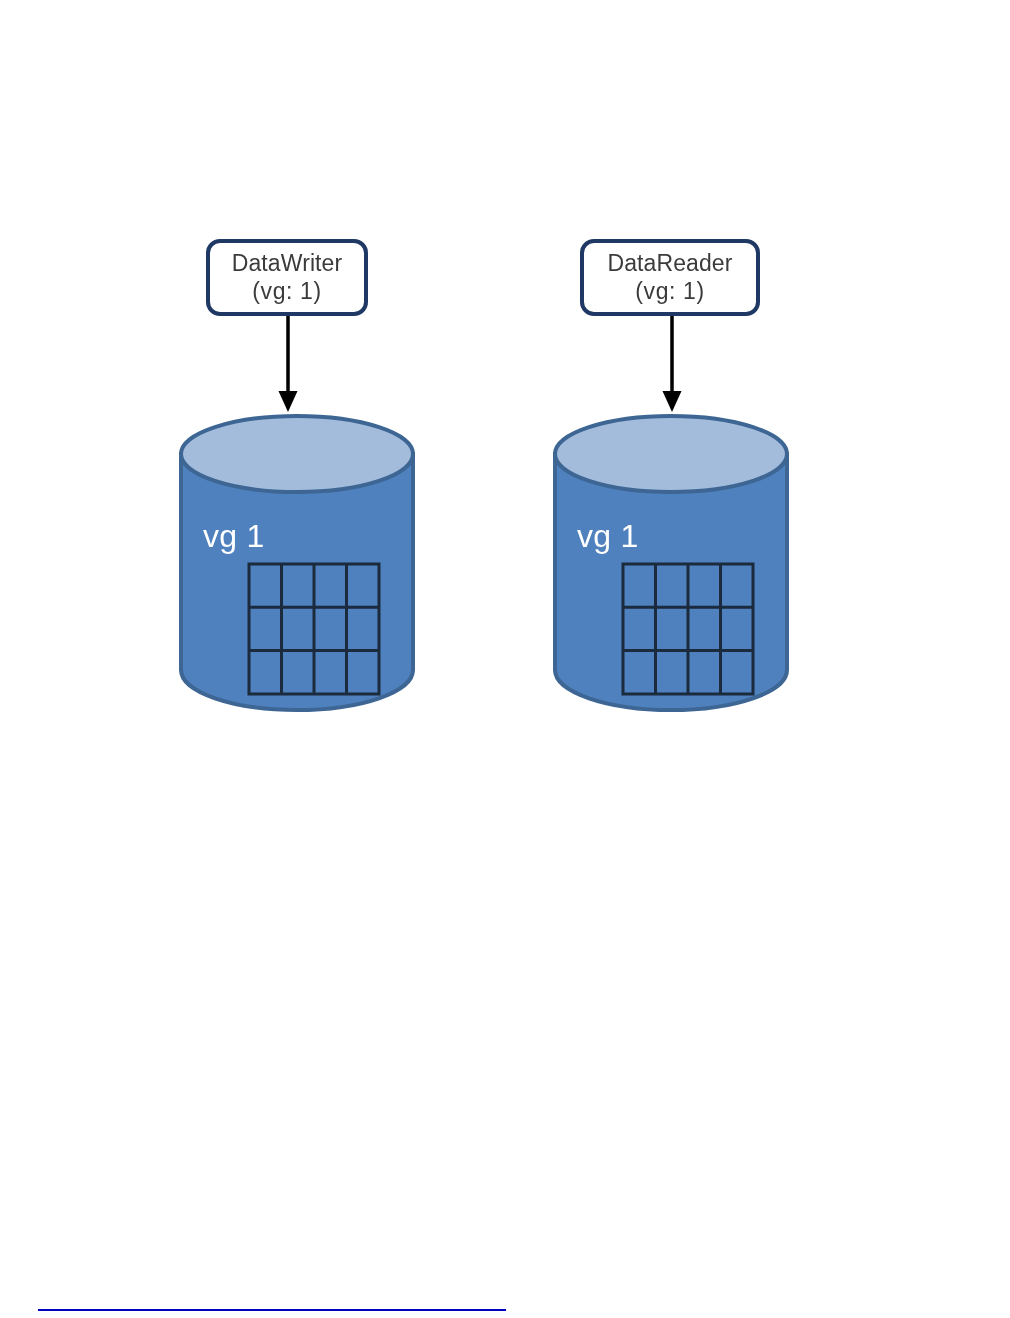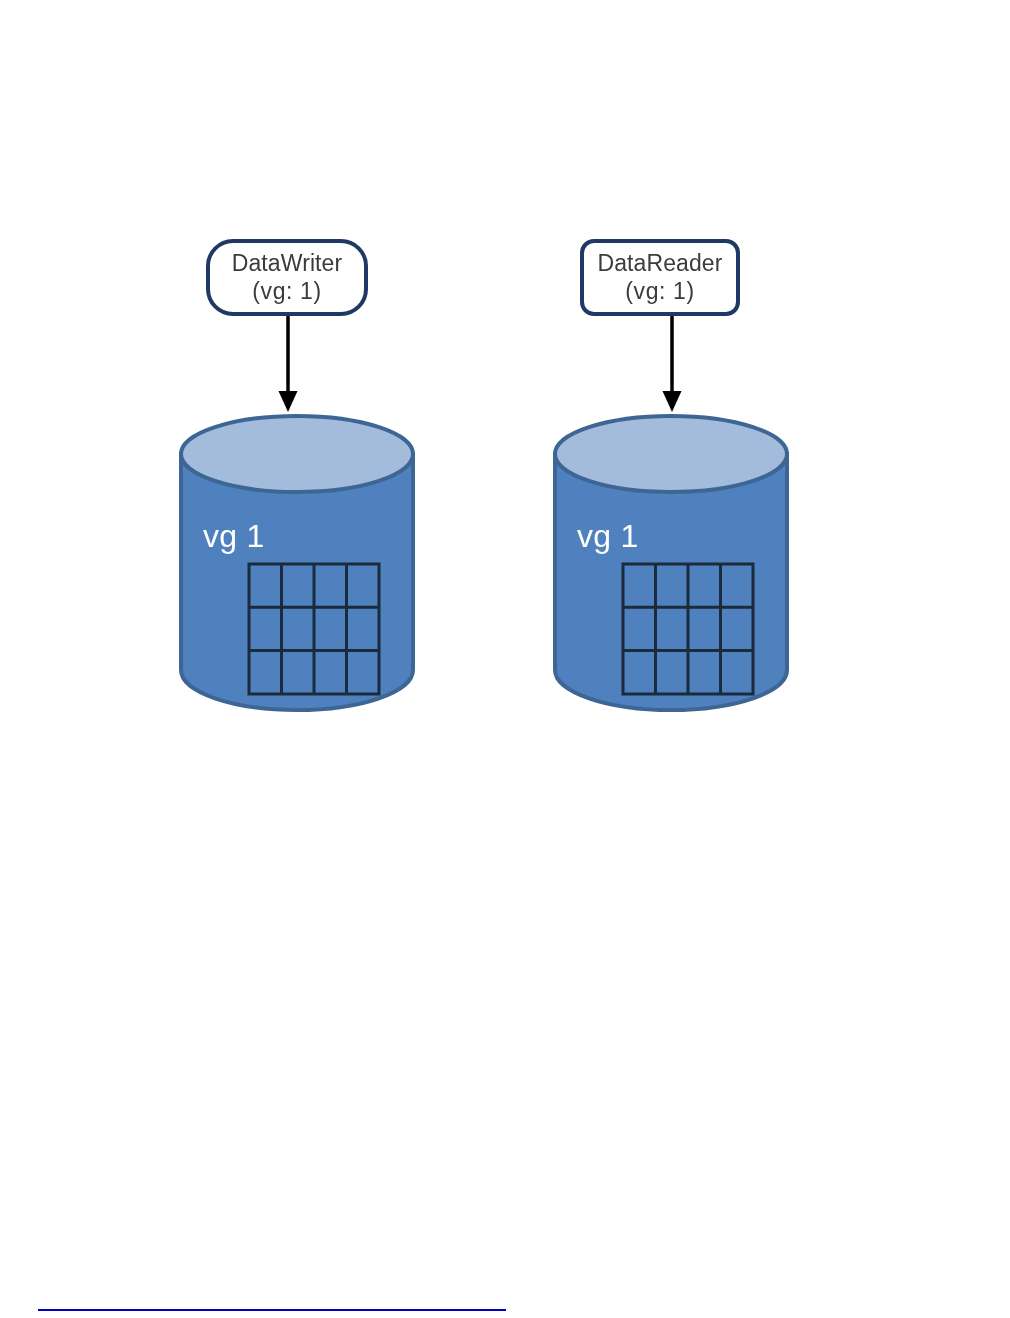--- a/index.html
+++ b/index.html
@@ -119,25 +119,25 @@
   <svg class="arrow-svg" id="arrow-0" width="28" height="96" viewBox="0 0 28 96" style="left: 274px; top: 316px;">
     <line x1="14" y1="0" x2="14" y2="76" stroke="#000000" stroke-width="3.5"></line>
     <path d="M14,96 L4.5,75 L23.5,75 Z" fill="#000000"></path>
   </svg>
 
   <svg class="arrow-svg" id="arrow-1" width="28" height="96" viewBox="0 0 28 96" style="left: 658px; top: 316px;">
     <line x1="14" y1="0" x2="14" y2="76" stroke="#000000" stroke-width="3.5"></line>
     <path d="M14,96 L4.5,75 L23.5,75 Z" fill="#000000"></path>
   </svg>
 
-  <div class="node-box" id="node-0" style="left: 206px; top: 239px; width: 162px; height: 77px; background: rgb(255, 255, 255); border-color: rgb(31, 56, 100); border-radius: 27px;">
+  <div class="node-box" id="node-0" style="left: 206px; top: 239px; width: 162px; height: 77px; background: rgb(255, 255, 255); border-color: rgb(31, 56, 100);">
     <span class="node-line">DataWriter</span>
     <span class="node-line sub">(vg: 1)</span>
   </div>
 
-  <div class="node-box" id="node-1" style="left: 580px; top: 239px; width: 160px; height: 77px; background: rgb(255, 255, 255); border-color: rgb(31, 56, 100);">
+  <div class="node-box" id="node-1" style="left: 580px; top: 239px; width: 180px; height: 77px; background: rgb(255, 255, 255); border-color: rgb(31, 56, 100);">
     <span class="node-line">DataReader</span>
     <span class="node-line sub">(vg: 1)</span>
   </div>
 
   <div class="footnote-rule" id="footnote-rule" style="left: 38px; top: 1309px; width: 468px; height: 2px; background: rgb(0, 0, 192);"></div>
 
 </div>
 
 </body></html>

